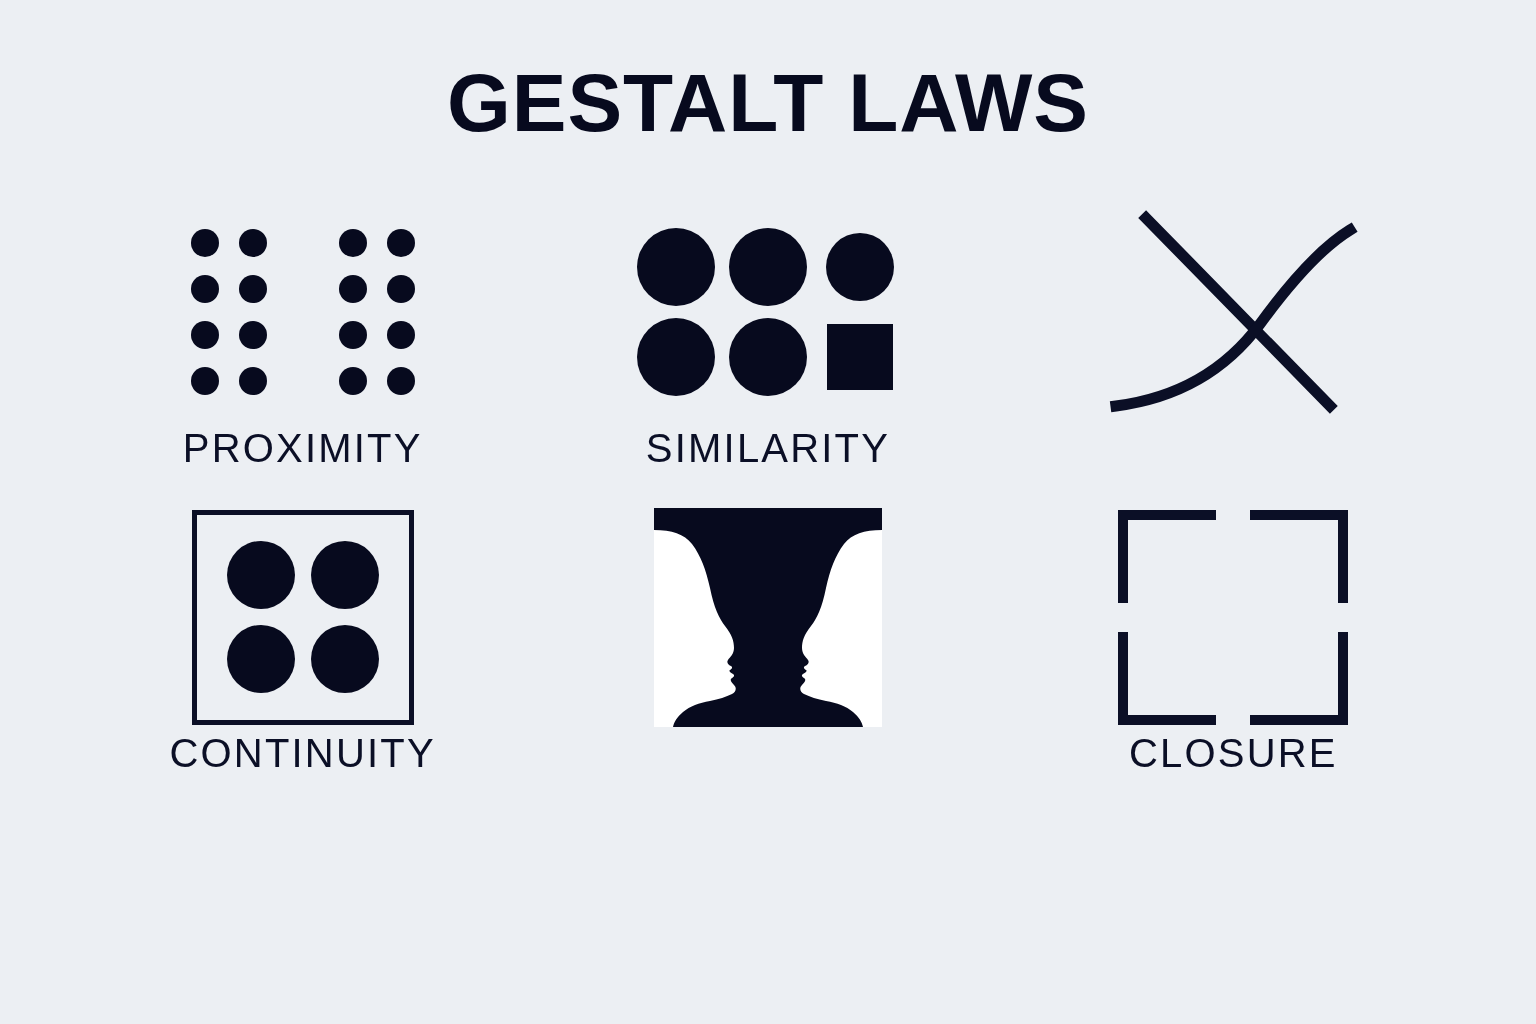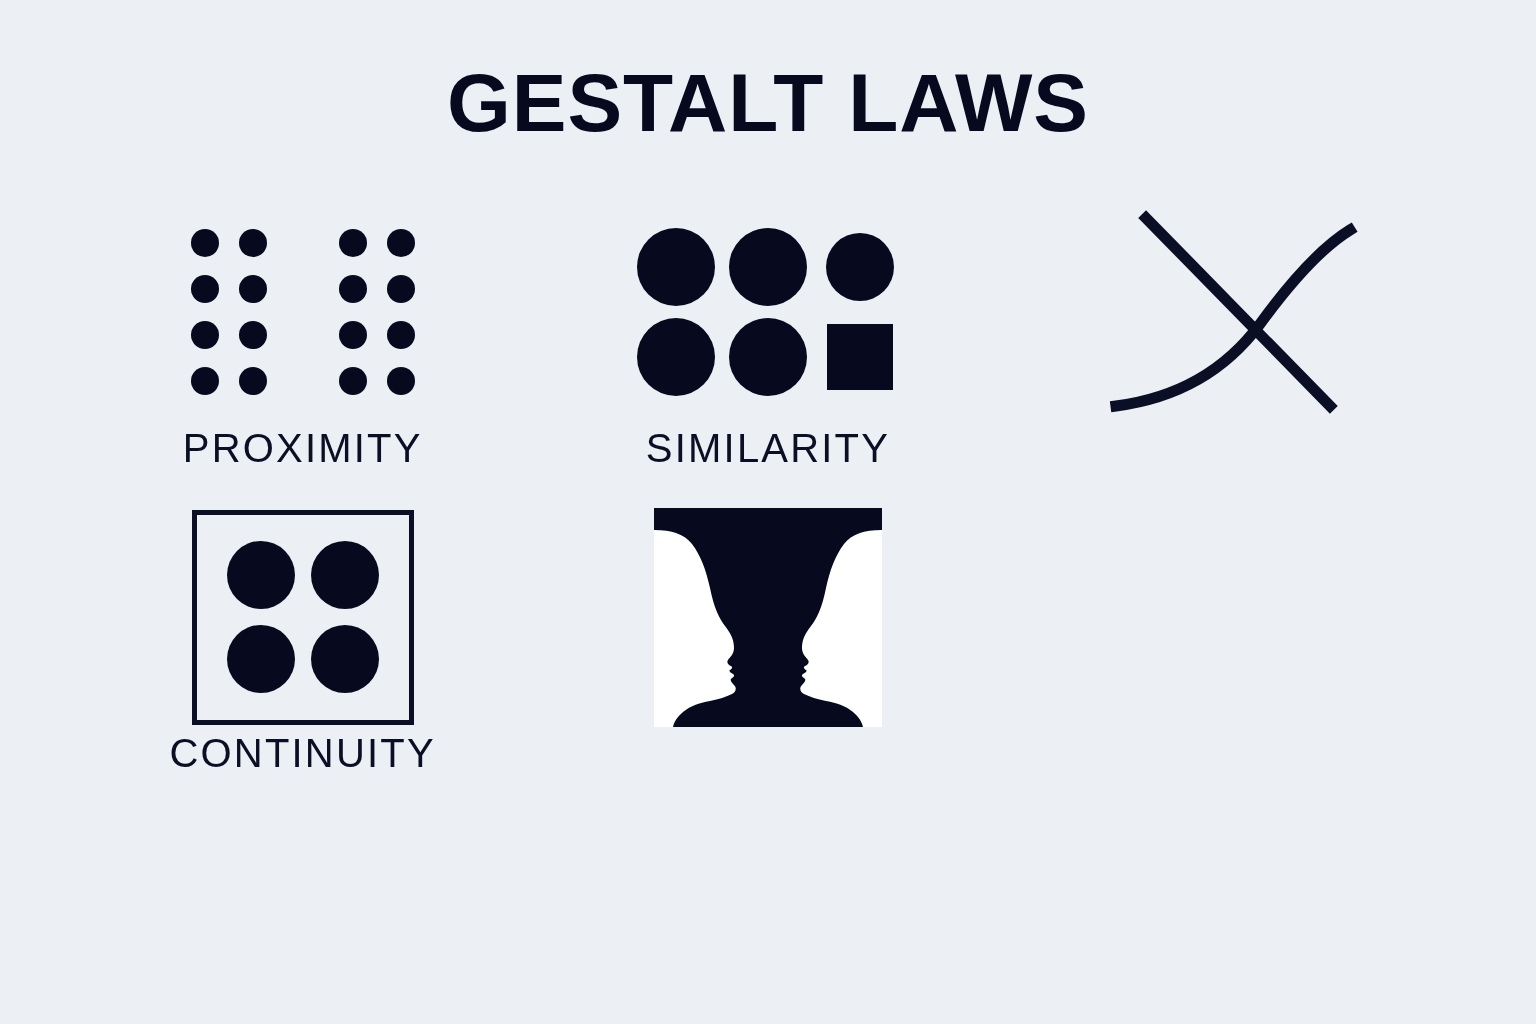--- a/index.html
+++ b/index.html
@@ -260,15 +260,26 @@
                      C 76 149 80 146 80 140
                      C 80 133 78 127 71 118
                      C 65 110 60 100 56 80
                      C 52 62 47 48 38 36
                      C 30 26 18 22 0 22 Z" fill="#070a1e"></path>
           </svg>
         </div>
       </div>
     </div>
 
+    <div class="cell">
+      <div class="icon-box">
+        <div class="closure">
+          <span class="bracket tl"></span>
+          <span class="bracket tr"></span>
+          <span class="bracket bl"></span>
+          <span class="bracket br"></span>
+        </div>
+      </div>
+      <div class="caption">CLOSURE</div>
+    </div>
 
   </div>
 </div>
 
 </body></html>

